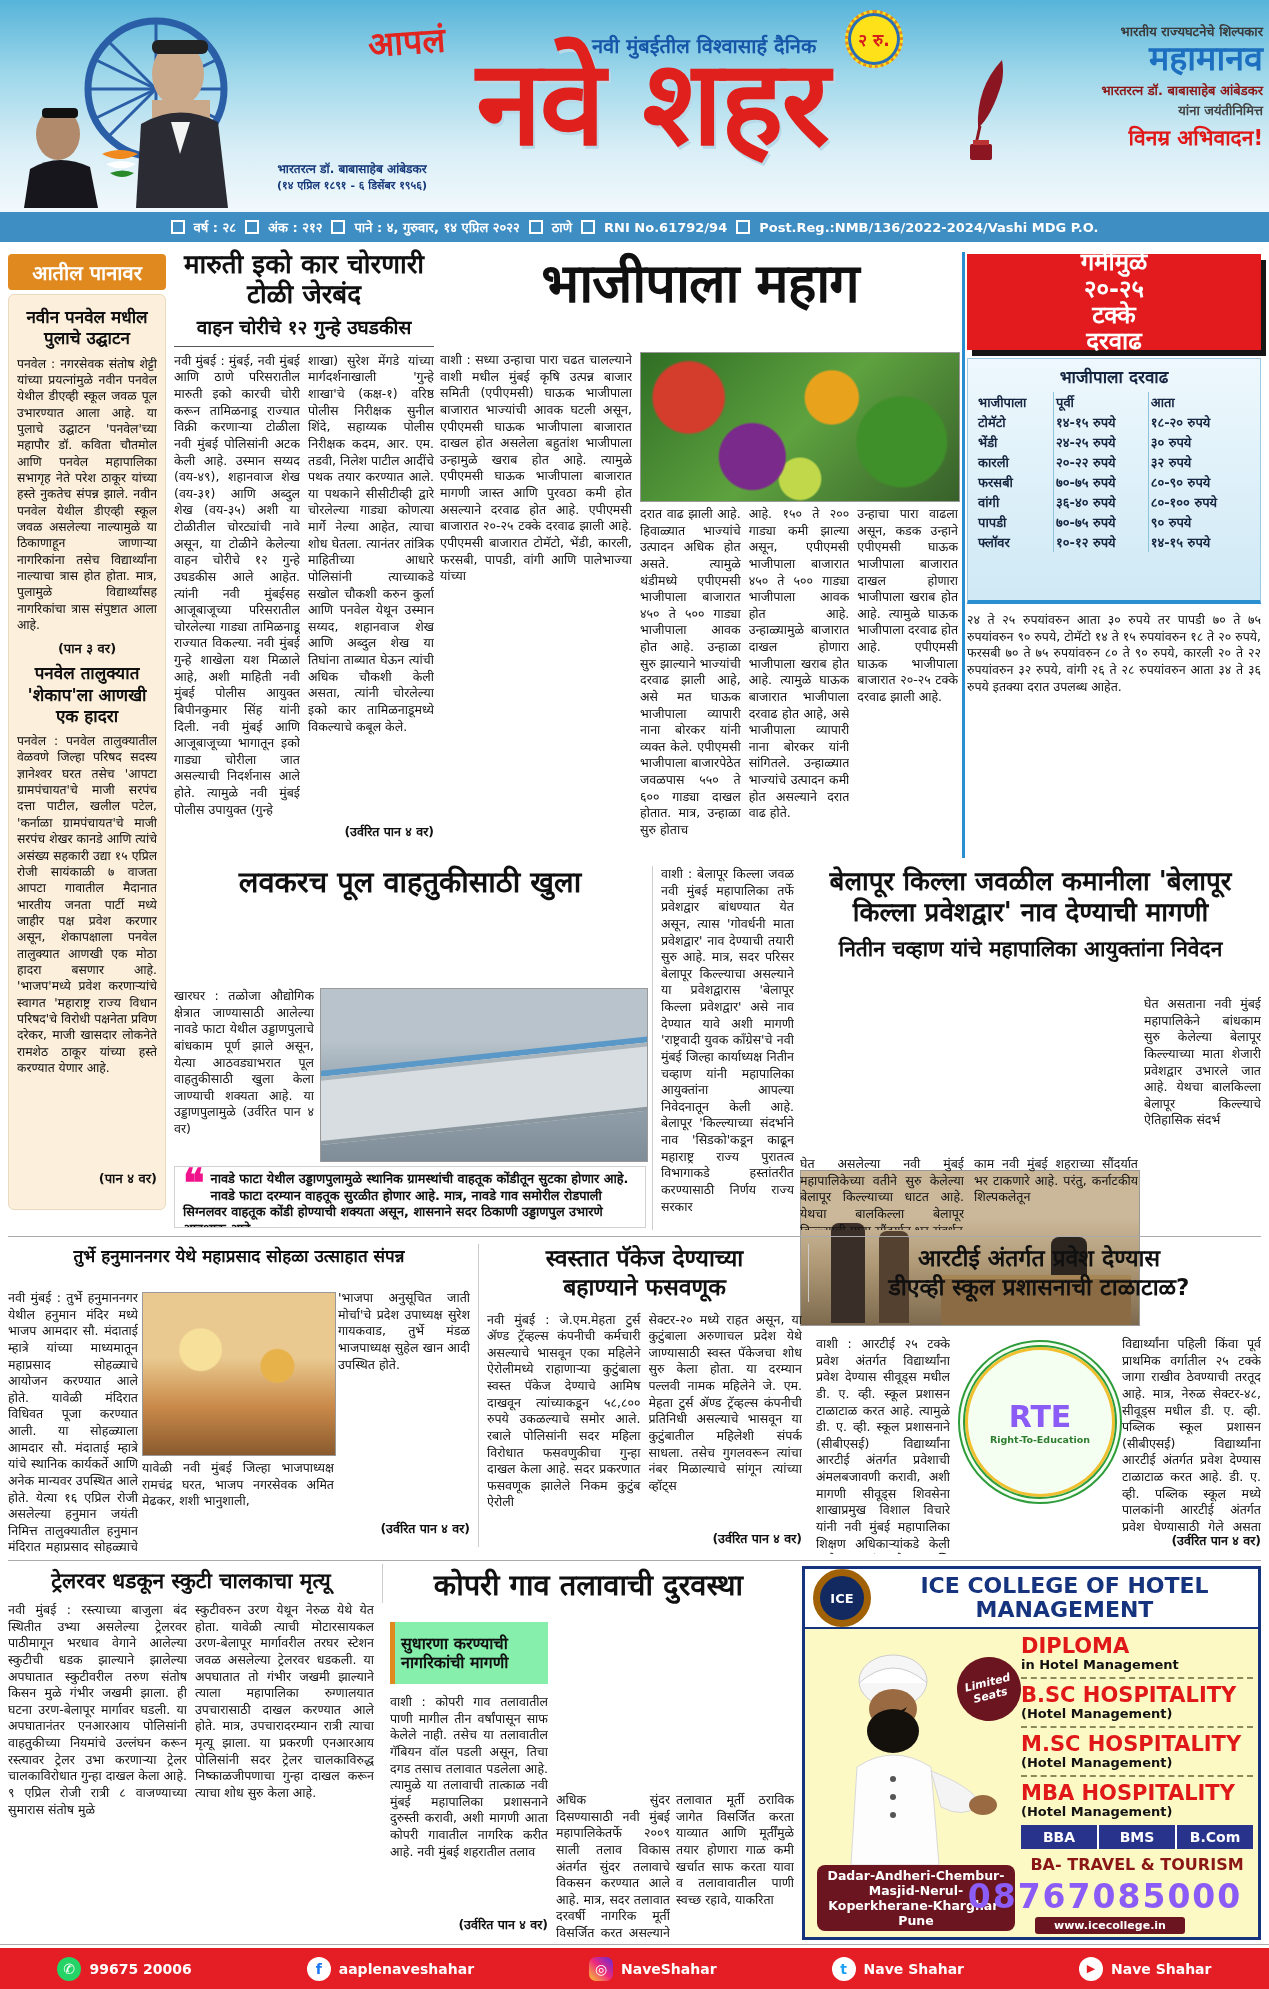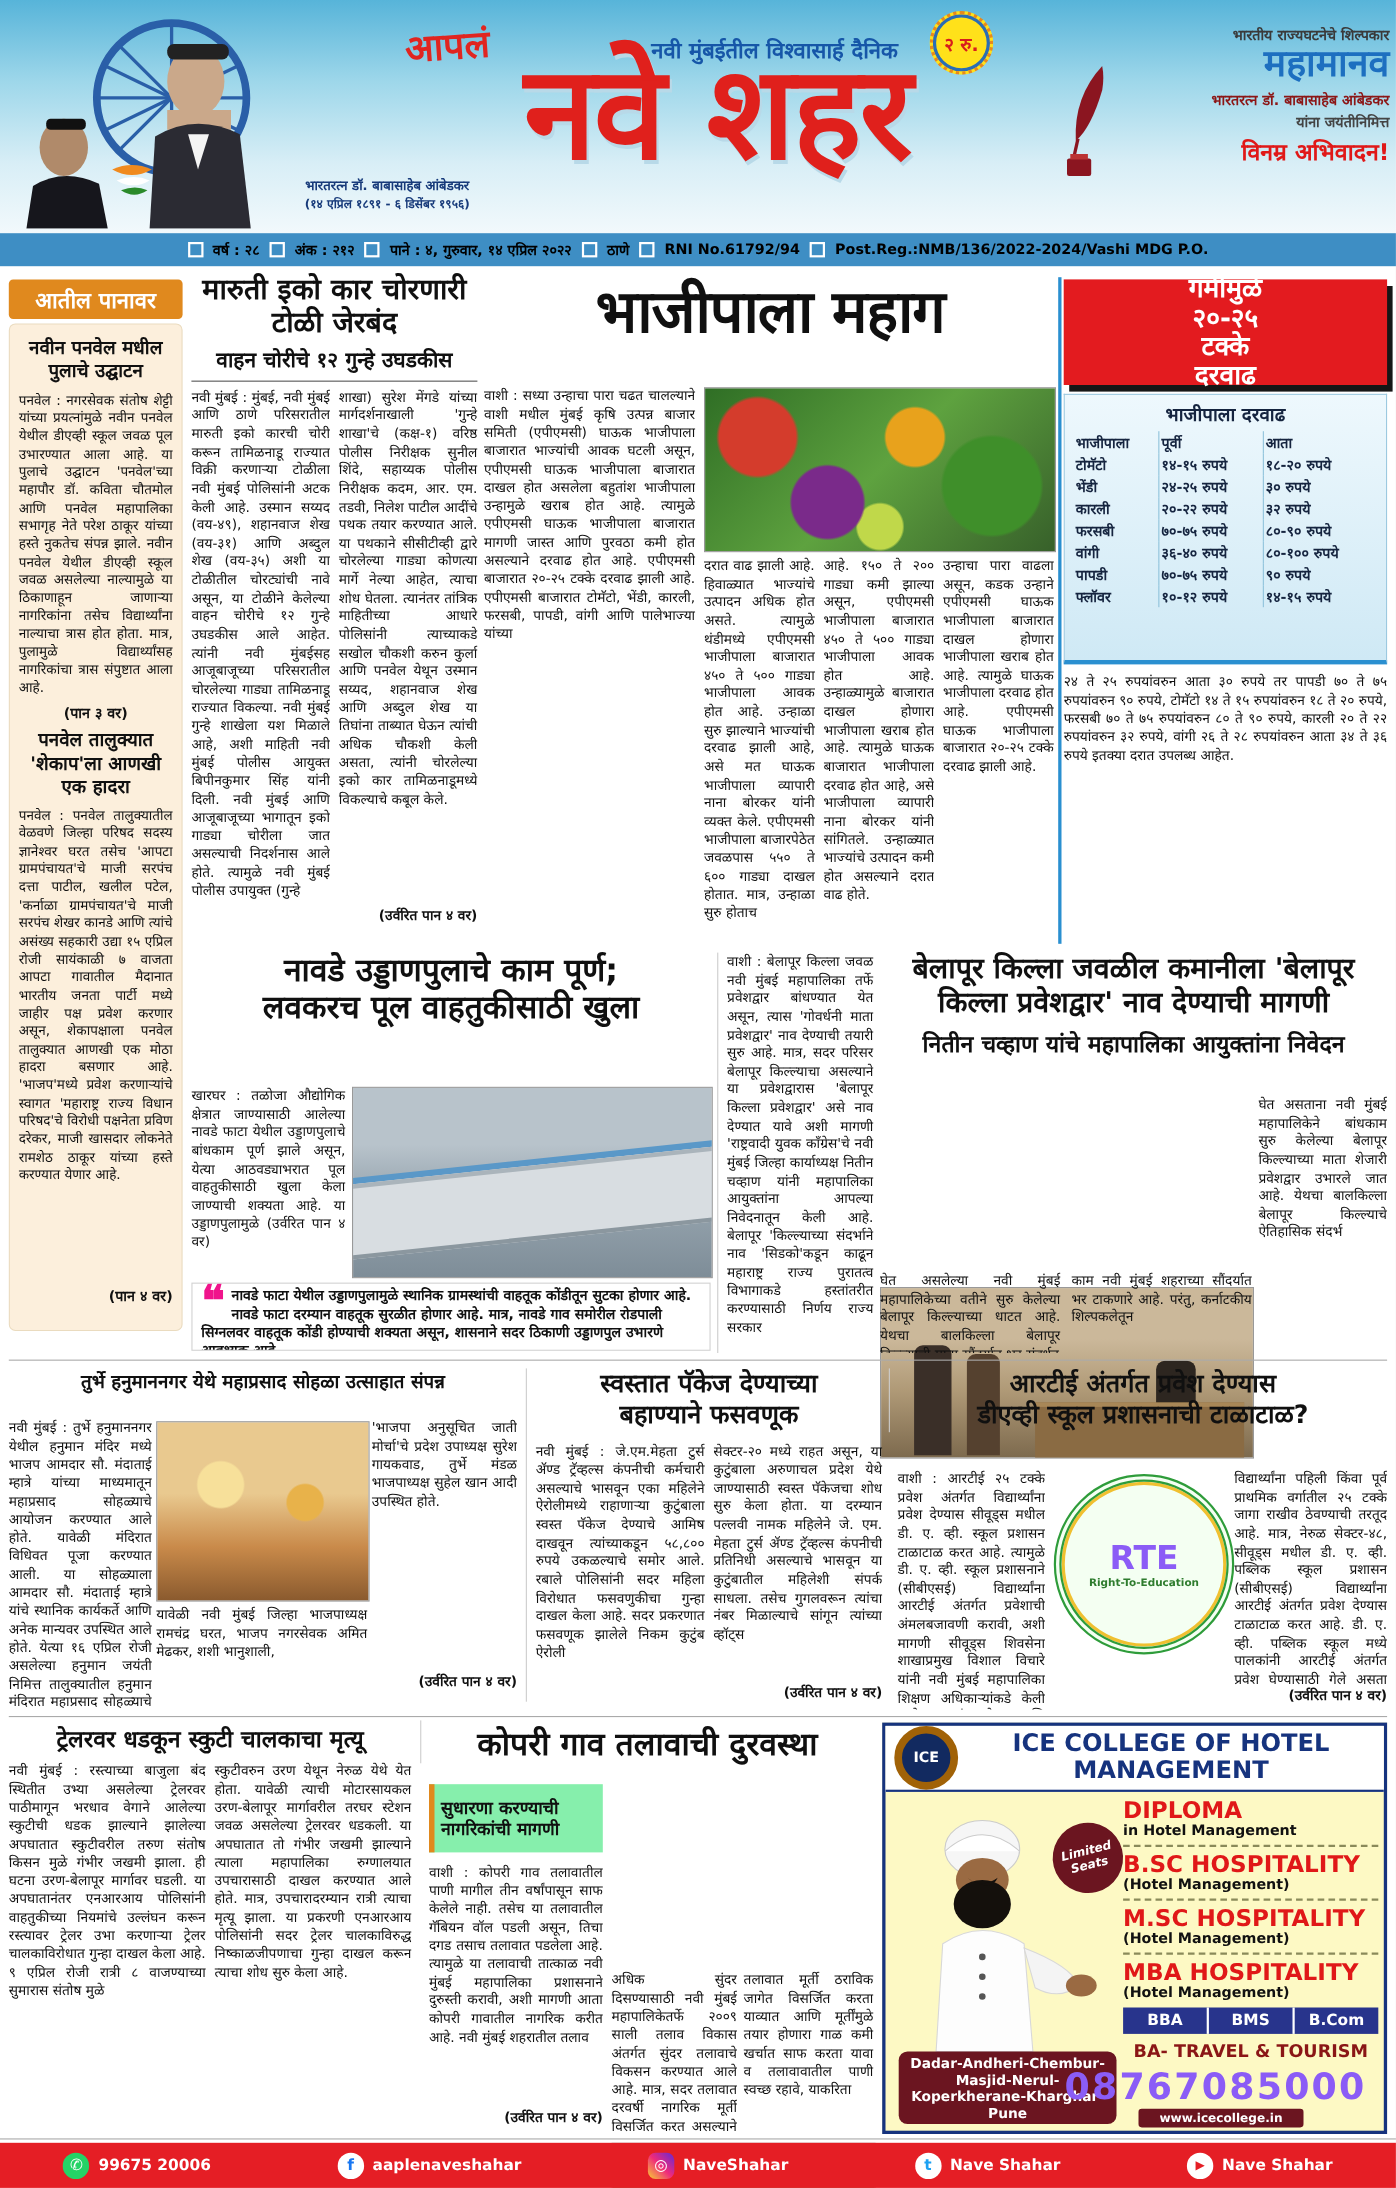--- a/index.html
+++ b/index.html
@@ -24,21 +24,21 @@
   .tribute{left:1005px;top:22px;width:258px;text-align:right;}
   .tribute .t1{font-size:13px;font-weight:bold;color:#3a3a3a;}
   .tribute .t2{font-size:34px;font-weight:900;color:#1d6fc0;line-height:1.1;}
   .tribute .t3{font-size:13px;font-weight:bold;color:#8c1616;margin-top:4px;}
   .tribute .t4{font-size:13px;font-weight:bold;color:#444;margin-top:2px;}
   .tribute .t5{font-size:21px;font-weight:900;color:#e01818;margin-top:4px;}
   .quill{left:962px;top:58px;width:48px;height:110px;}
 
   
   .infobar{left:0;top:212px;width:1269px;height:30px;background:#3e8ec4;display:flex;
-    align-items:center;justify-content:center;gap:9px;color:#000000;font-size:13px;font-weight:bold;}
+    align-items:center;justify-content:center;gap:9px;color:#ffffff;font-size:13px;font-weight:bold;}
   .sq{width:10px;height:10px;border:2px solid #fff;display:inline-block;}
 
   
   .body-text{font-size:12.5px;line-height:1.33;text-align:justify;overflow:hidden;}
   .more{font-weight:bold;text-align:right;font-size:12.5px;}
   .hairline{background:#aaa;height:1px;}
   .photo{overflow:hidden;border:1px solid #999;}
 
   
   .inside-header{left:8px;top:254px;width:158px;height:36px;background:#e0891e;color:#fff;
@@ -354,21 +354,20 @@
     <div class="col body-text">दरात वाढ झाली आहे. हिवाळ्यात भाज्यांचे उत्पादन अधिक होत असते. त्यामुळे थंडीमध्ये एपीएमसी भाजीपाला बाजारात ४५० ते ५०० गाड्या भाजीपाला आवक होत आहे. उन्हाळा सुरु झाल्याने भाज्यांची दरवाढ झाली आहे, असे मत घाऊक भाजीपाला व्यापारी नाना बोरकर यांनी व्यक्त केले. एपीएमसी भाजीपाला बाजारपेठेत जवळपास ५५० ते ६०० गाड्या दाखल होतात. मात्र, उन्हाळा सुरु होताच</div>
     <div class="col body-text">आहे. १५० ते २०० गाड्या कमी झाल्या असून, एपीएमसी भाजीपाला बाजारात ४५० ते ५०० गाड्या भाजीपाला आवक होत आहे. उन्हाळ्यामुळे बाजारात दाखल होणारा भाजीपाला खराब होत आहे. त्यामुळे घाऊक बाजारात भाजीपाला दरवाढ होत आहे, असे भाजीपाला व्यापारी नाना बोरकर यांनी सांगितले. उन्हाळ्यात भाज्यांचे उत्पादन कमी होत असल्याने दरात वाढ होते.</div>
     <div class="col body-text">उन्हाचा पारा वाढला असून, कडक उन्हाने एपीएमसी घाऊक भाजीपाला बाजारात दाखल होणारा भाजीपाला खराब होत आहे. त्यामुळे घाऊक भाजीपाला दरवाढ होत आहे. एपीएमसी घाऊक भाजीपाला बाजारात २०-२५ टक्के दरवाढ झाली आहे.</div>
   </div>
   <div class="abs veg-right">
 
     <div class="col body-text">२४ ते २५ रुपयांवरुन आता ३० रुपये तर पापडी ७० ते ७५ रुपयांवरुन ९० रुपये, टोमॅटो १४ ते १५ रुपयांवरुन १८ ते २० रुपये, फरसबी ७० ते ७५ रुपयांवरुन ८० ते ९० रुपये, कारली २० ते २२ रुपयांवरुन ३२ रुपये, वांगी २६ ते २८ रुपयांवरुन आता ३४ ते ३६ रुपये इतक्या दरात उपलब्ध आहेत.</div>
   </div>
 
   <div class="abs navde">
-    <div class="hl">नावडे उड्डाणपुलाचे काम पूर्ण;</div>
     <div class="hl">लवकरच पूल वाहतुकीसाठी खुला</div>
   </div>
   <div class="abs body-text navde-col">खारघर : तळोजा औद्योगिक क्षेत्रात जाण्यासाठी आलेल्या नावडे फाटा येथील उड्डाणपुलाचे बांधकाम पूर्ण झाले असून, येत्या आठवड्याभरात पूल वाहतुकीसाठी खुला केला जाण्याची शक्यता आहे. या उड्डाणपुलामुळे (उर्वरित पान ४ वर)</div>
   <div class="abs photo navde-photo">
     <div class="navde-rail"></div>
     <div class="navde-road"></div>
   </div>
   <div class="abs quote">
     <span class="qmark">❝</span>
     <span>नावडे फाटा येथील उड्डाणपुलामुळे स्थानिक ग्रामस्थांची वाहतूक कोंडीतून सुटका होणार आहे. नावडे फाटा दरम्यान वाहतूक सुरळीत होणार आहे. मात्र, नावडे गाव समोरील रोडपाली सिग्नलवर वाहतूक कोंडी होण्याची शक्यता असून, शासनाने सदर ठिकाणी उड्डाणपुल उभारणे आवश्यक आहे.</span>

